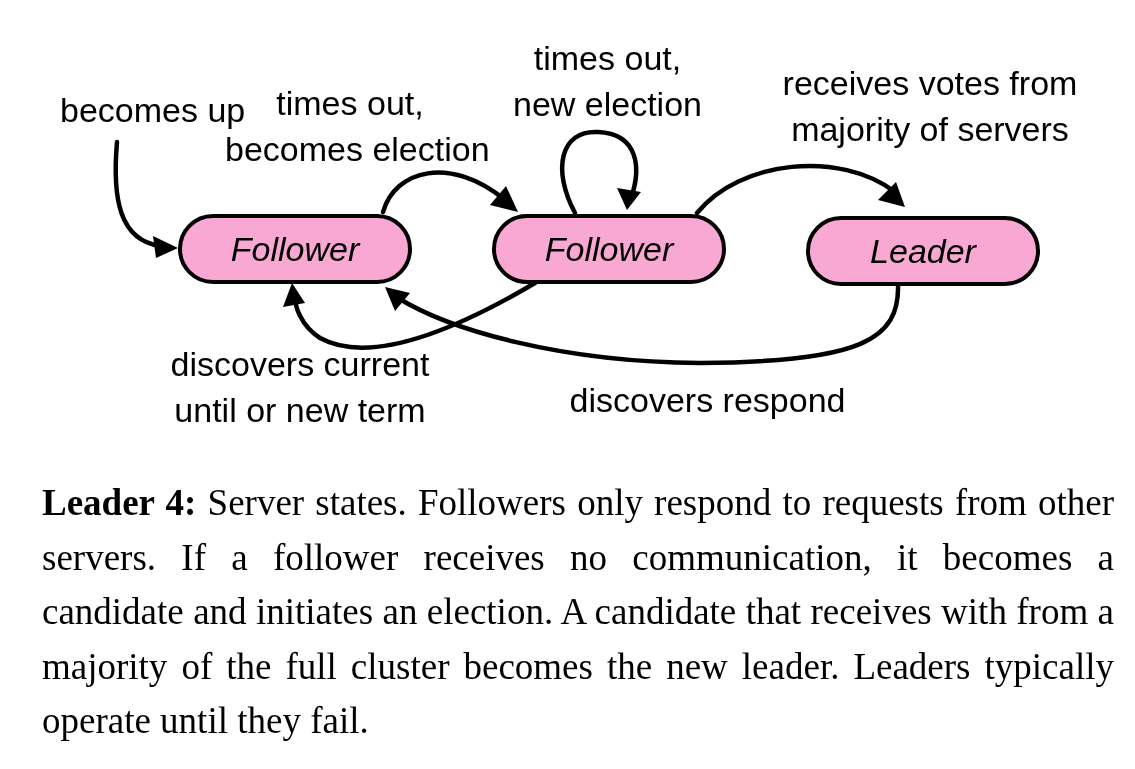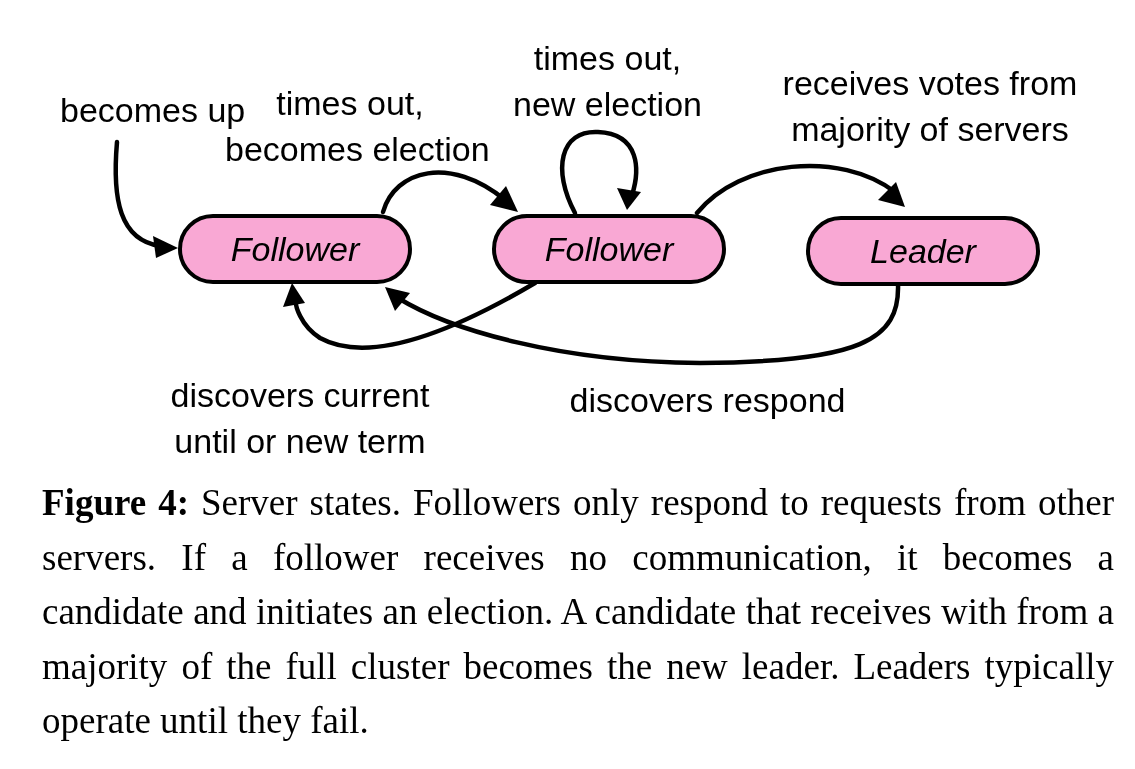--- a/index.html
+++ b/index.html
@@ -86,22 +86,22 @@
     <div>becomes election</div>
   </div>
   <div class="lbl" style="left:495px; top:35px; width:225px;">
     <div>times out,</div>
     <div>new election</div>
   </div>
   <div class="lbl" style="left:755px; top:60px; width:350px;">
     <div>receives votes from</div>
     <div>majority of servers</div>
   </div>
-  <div class="lbl" style="left:135px; top:372px; width:330px;">
+  <div class="lbl" style="left:135px; top:341px; width:330px;">
     <div>discovers current</div>
     <div>until or new term</div>
   </div>
   <div class="lbl" style="left:555px; top:377px; width:305px;">
     <div>discovers respond</div>
   </div>
 </div>
 
-<div class="caption"><b>Figure 4:</b><span> Server states. Followers only respond to requests from other servers. If a follower receives no communication, it becomes a candidate and initiates an election. A candidate that receives with from a majority of the full cluster becomes the new leader. Leaders typically operate until they fail.</span></div>
+<div class="caption"><b>Leader 4:</b><span> Server states. Followers only respond to requests from other servers. If a follower receives no communication, it becomes a candidate and initiates an election. A candidate that receives with from a majority of the full cluster becomes the new leader. Leaders typically operate until they fail.</span></div>
 
 </body></html>

